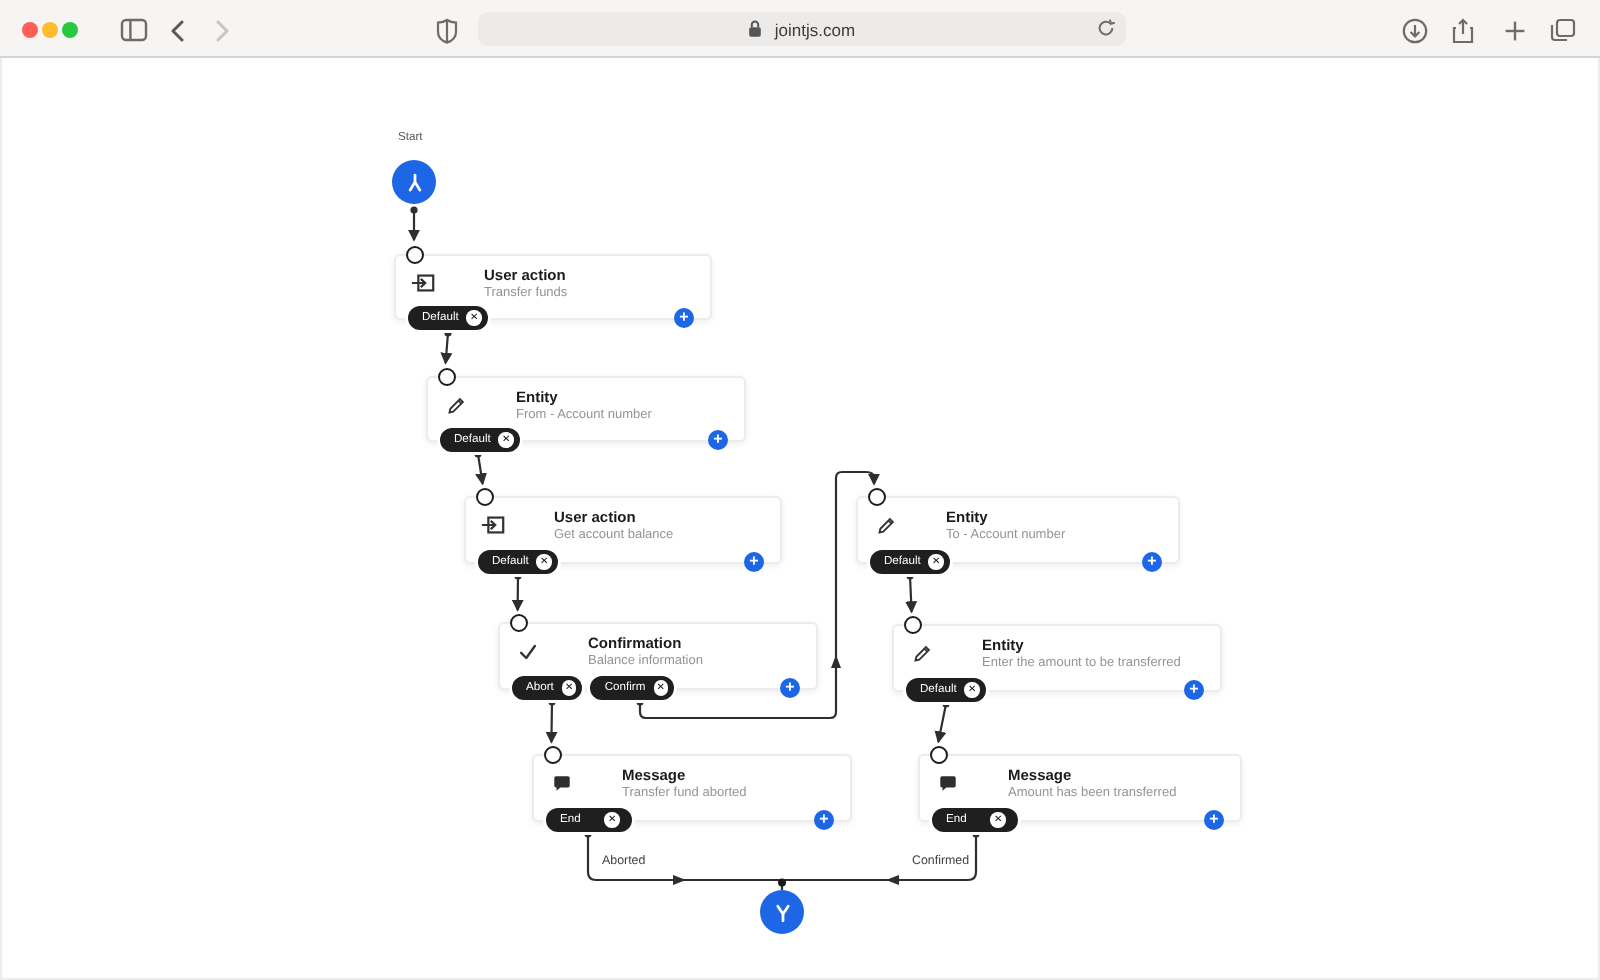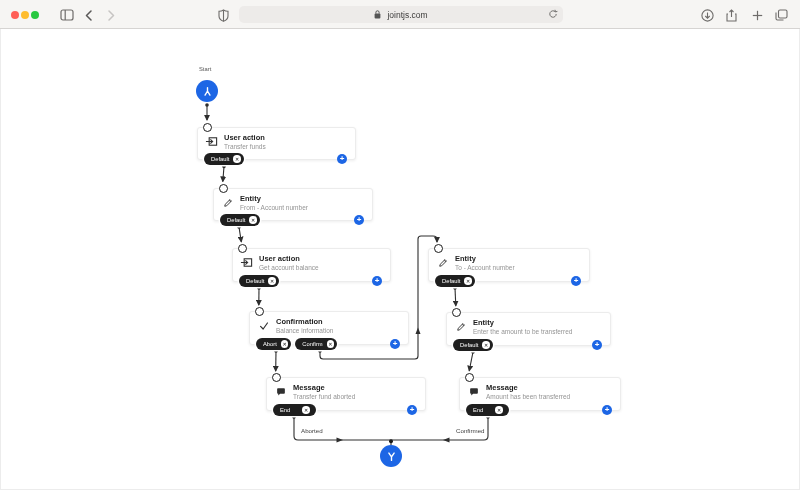--- a/index.html
+++ b/index.html
@@ -22,21 +22,21 @@
 
   
   .canvas { position:relative; width:800px; height:461px; background:#fff;
             border-left:1px solid #ececec; border-right:1px solid #ececec;
             border-bottom:1px solid #ececec; }
   .links { position:absolute; left:0; top:0; }
   .links path.wire { fill:none; stroke:#2e2e2e; stroke-width:1.1; }
 
   
   .node { position:absolute; background:#fff; border:1px solid #ececec;
-          border-radius:3px; box-shadow:0 1px 3px rgba(0,0,0,.07); }
+          border-radius:3px; box-shadow:0 1px 3px rgba(0,0,0,.07);padding-left:18px; }
   .port { position:absolute; top:-5px; left:5px; width:9px; height:9px;
           border:1.5px solid #1d1d1d; border-radius:50%; background:#fff; }
   .nicon { position:absolute; left:7px; top:7px; width:13px; height:13px;
            display:flex; align-items:center; justify-content:center; }
   .ntitle { margin:5px 6px 0 26px; font-size:7.5px; font-weight:bold;
             color:#1c1c1c; line-height:9px; }
   .nsub   { margin:1px 6px 0 26px; font-size:6.5px; color:#949494; line-height:8px; }
   .pills { position:absolute; left:6px; bottom:-6px; display:flex; gap:4px; }
   .pill { height:12px; background:#1f1f1f; border-radius:7px; color:#fff;
           display:inline-flex; align-items:center; gap:4px; padding:0 3px 0 7px;

